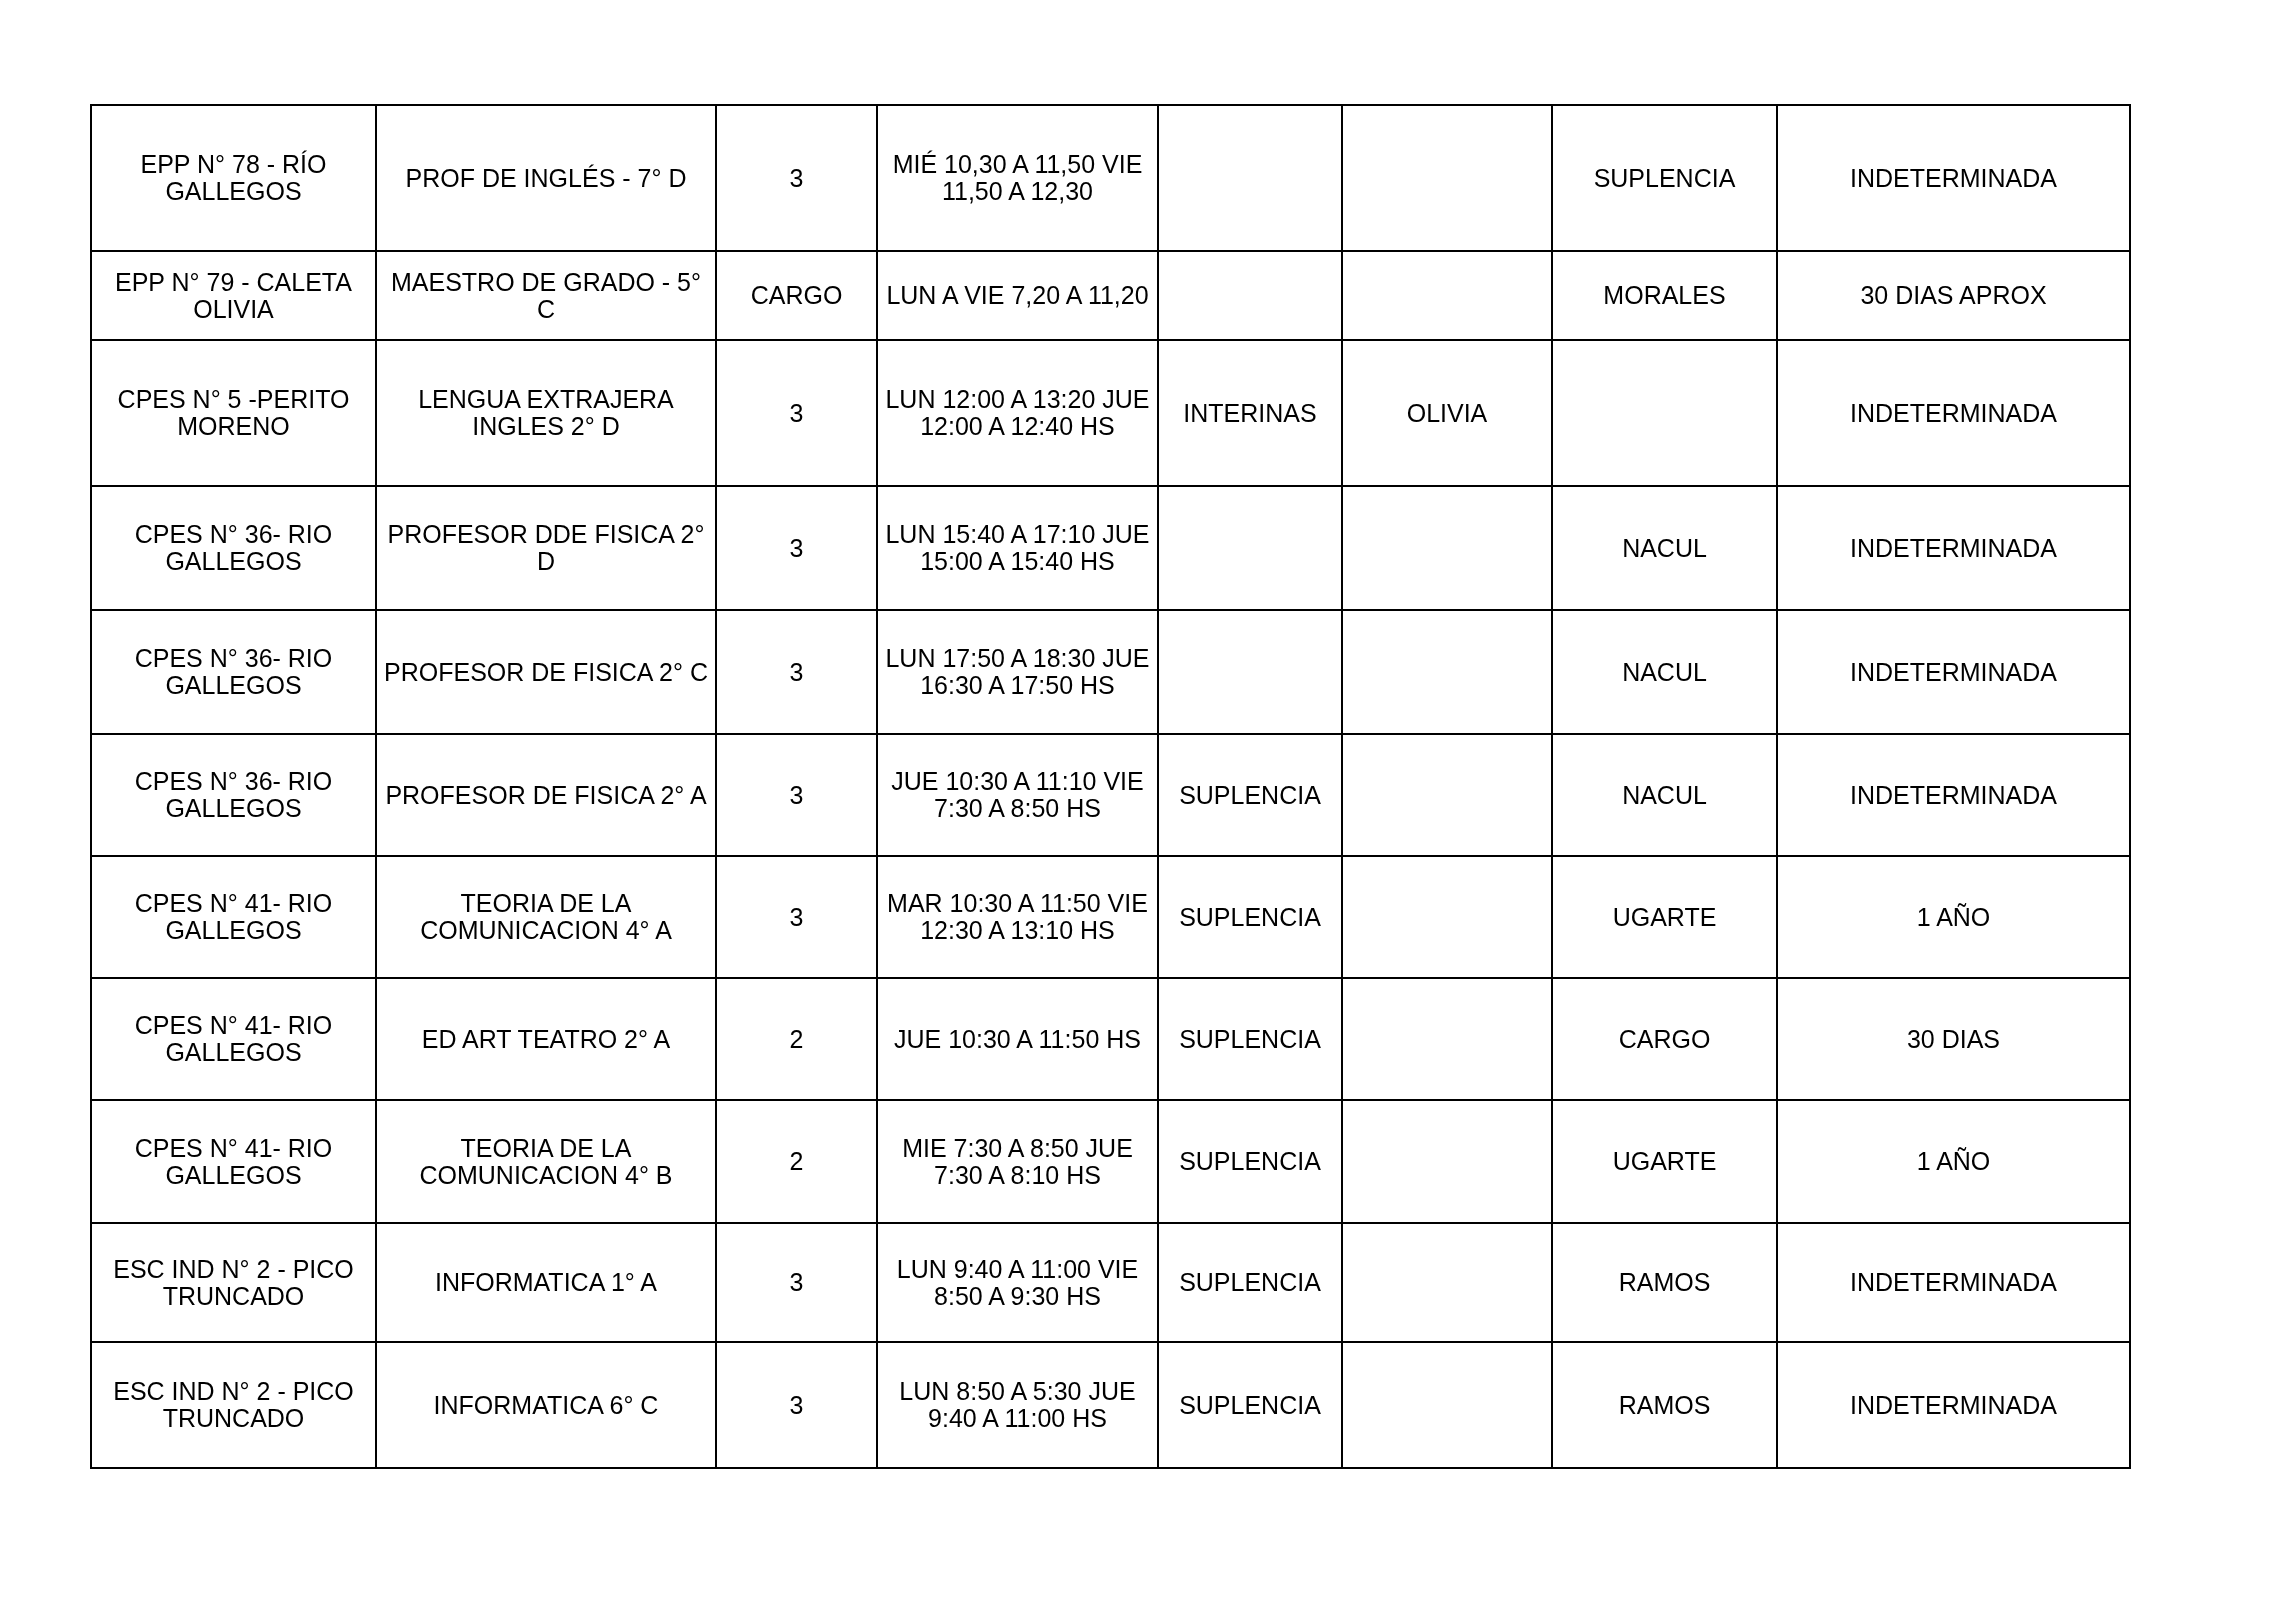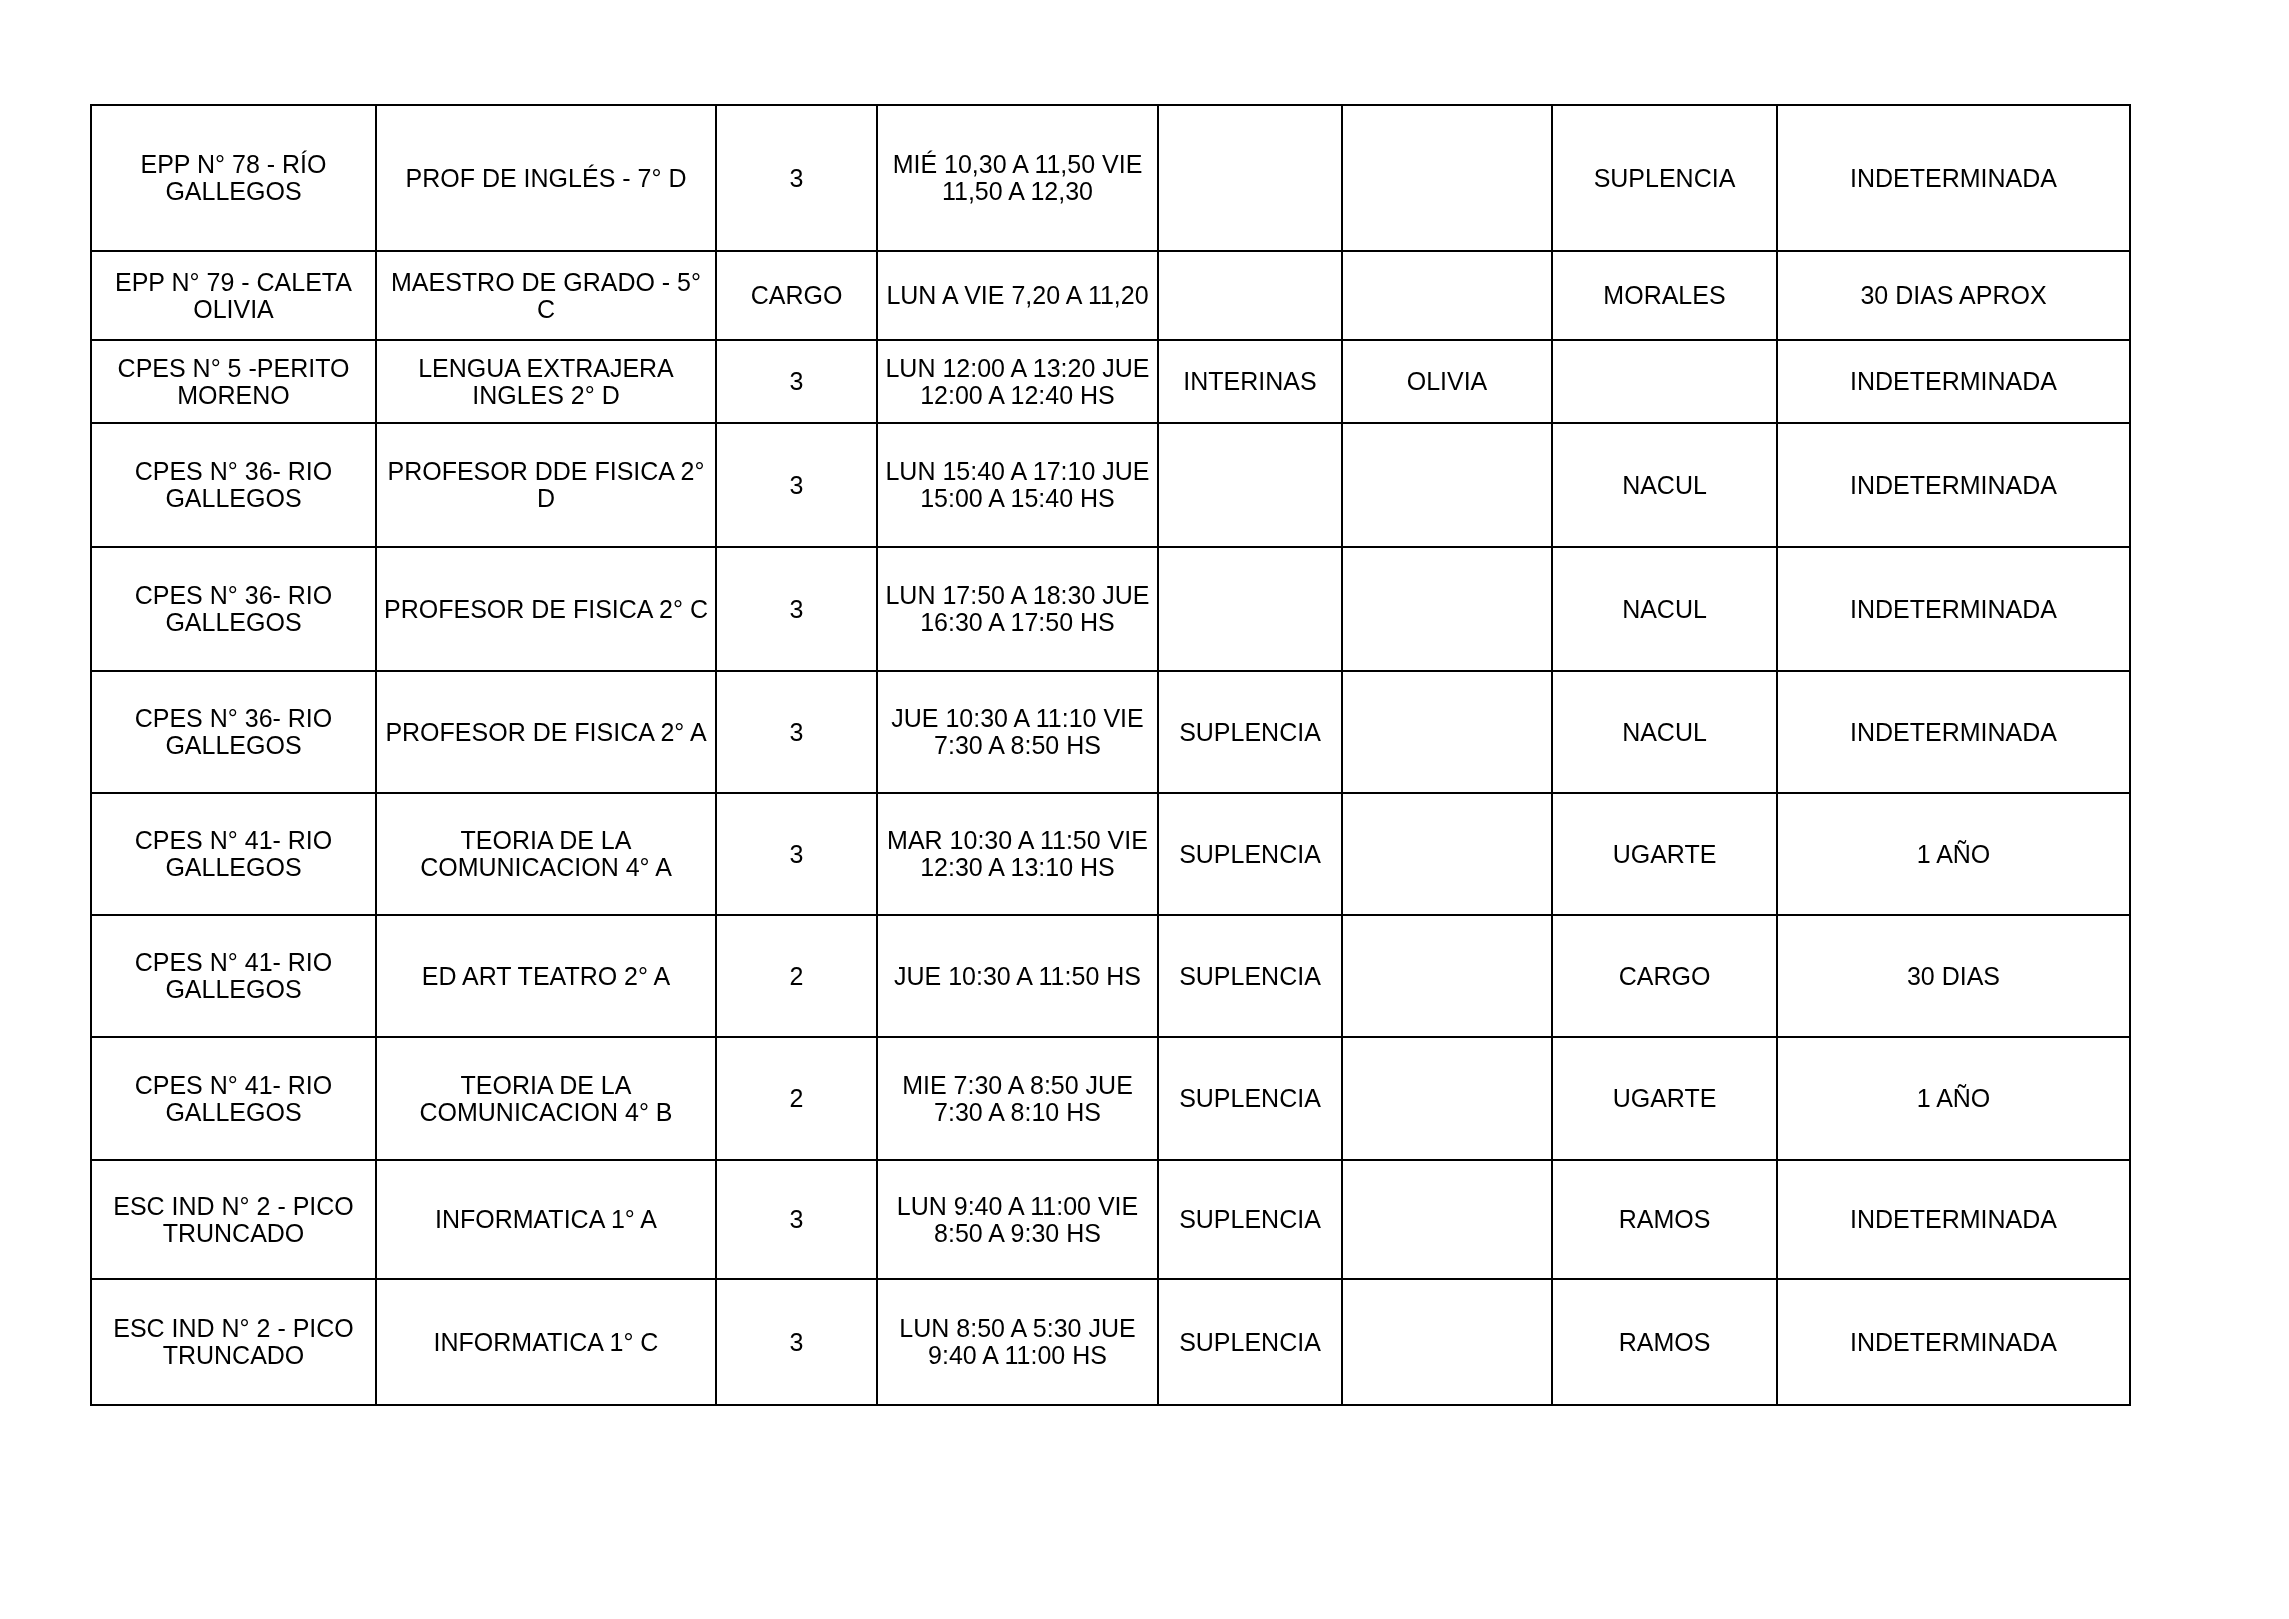--- a/index.html
+++ b/index.html
@@ -62,21 +62,21 @@
       <tr style="height:89px">
         <td>EPP N° 79 - CALETA OLIVIA</td>
         <td>MAESTRO DE GRADO - 5° C</td>
         <td>CARGO</td>
         <td>LUN A VIE 7,20 A 11,20</td>
         <td></td>
         <td></td>
         <td>MORALES</td>
         <td>30 DIAS APROX</td>
       </tr>
-      <tr style="height:83px">
+      <tr style="height:146px">
         <td>CPES N° 5 -PERITO MORENO</td>
         <td>LENGUA EXTRAJERA INGLES 2° D</td>
         <td>3</td>
         <td>LUN 12:00 A 13:20 JUE 12:00 A 12:40 HS</td>
         <td>INTERINAS</td>
         <td>OLIVIA</td>
         <td></td>
         <td>INDETERMINADA</td>
       </tr>
       <tr style="height:124px">
@@ -144,21 +144,21 @@
         <td>INFORMATICA 1° A</td>
         <td>3</td>
         <td>LUN 9:40 A 11:00 VIE 8:50 A 9:30 HS</td>
         <td>SUPLENCIA</td>
         <td></td>
         <td>RAMOS</td>
         <td>INDETERMINADA</td>
       </tr>
       <tr style="height:126px">
         <td>ESC IND N° 2 - PICO TRUNCADO</td>
-        <td>INFORMATICA 1° C</td>
+        <td>INFORMATICA 6° C</td>
         <td>3</td>
         <td>LUN 8:50 A 5:30 JUE 9:40 A 11:00 HS</td>
         <td>SUPLENCIA</td>
         <td></td>
         <td>RAMOS</td>
         <td>INDETERMINADA</td>
       </tr>
     </tbody>
   </table>
 </div>

